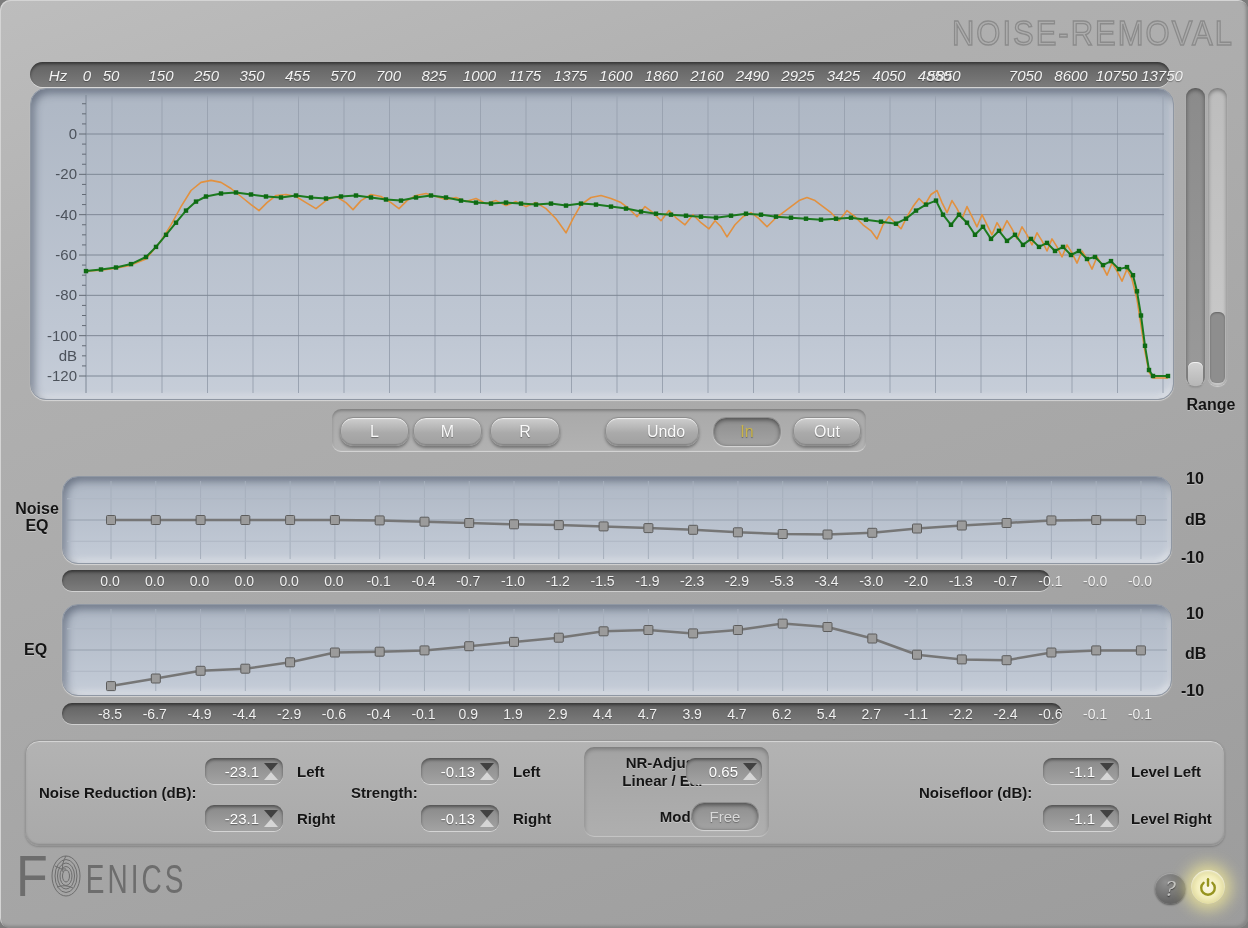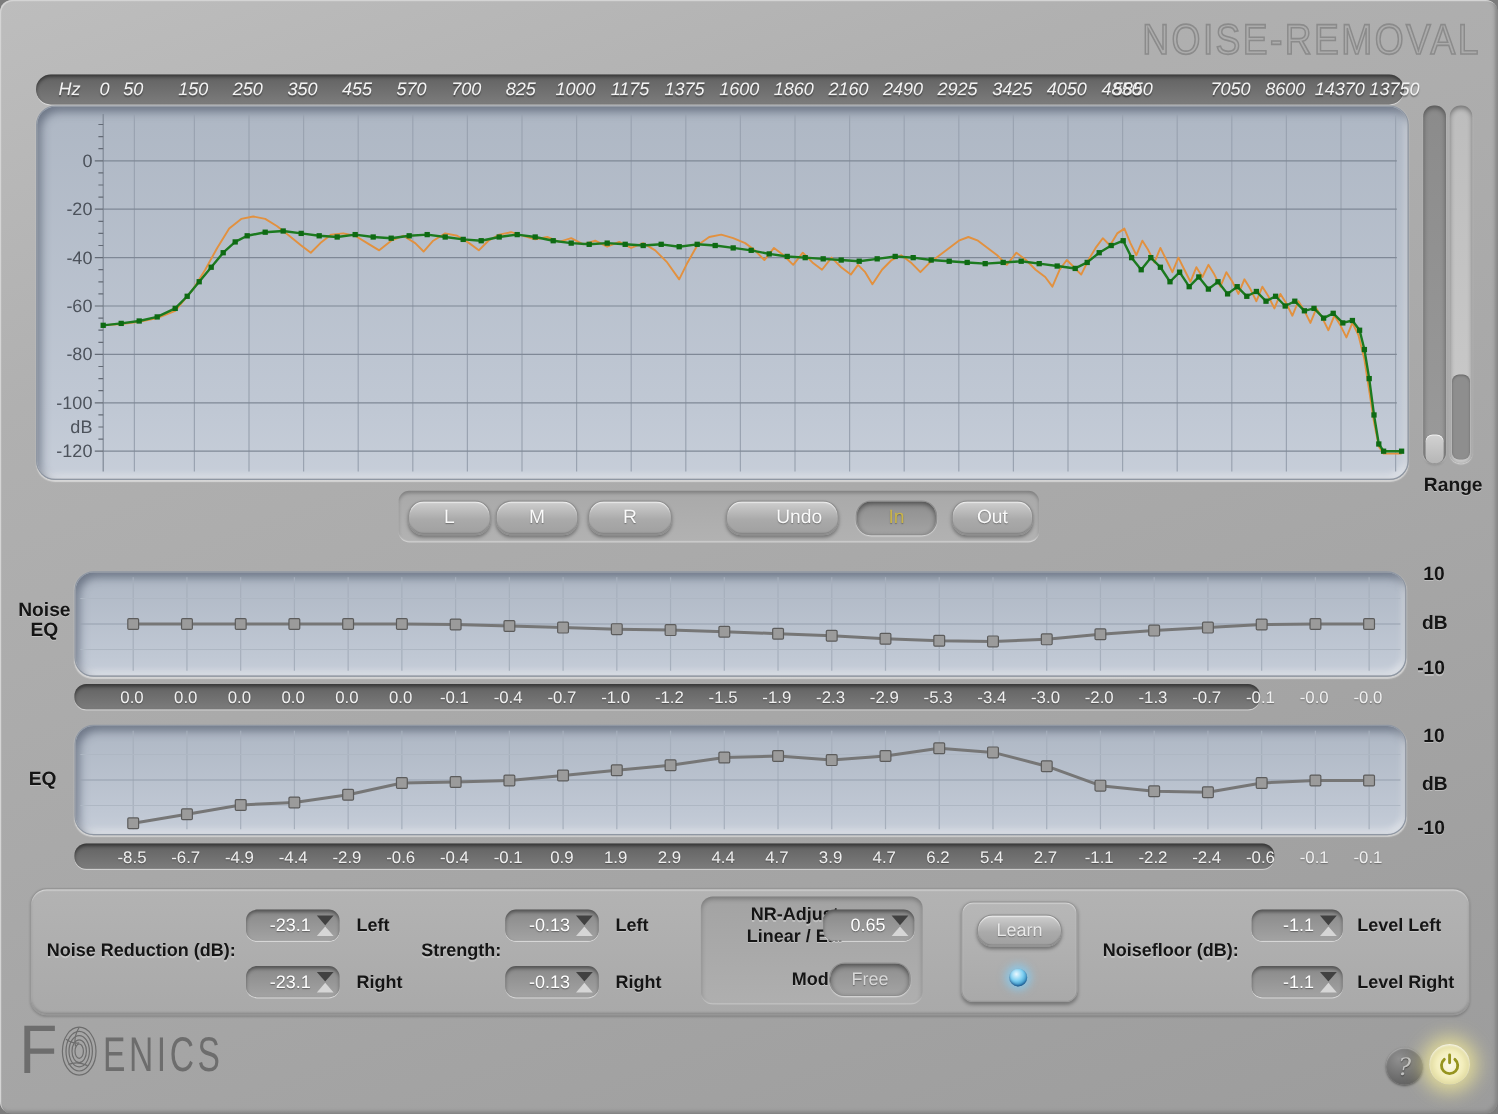--- a/index.html
+++ b/index.html
@@ -106,21 +106,21 @@
       <span class="freq-label" style="left: 631.5px;">1860</span>
       <span class="freq-label" style="left: 677px;">2160</span>
       <span class="freq-label" style="left: 722.5px;">2490</span>
       <span class="freq-label" style="left: 768px;">2925</span>
       <span class="freq-label" style="left: 813.5px;">3425</span>
       <span class="freq-label" style="left: 859px;">4050</span>
       <span class="freq-label" style="left: 904.5px;">4850</span>
       <span class="freq-label" style="left: 914px;">5850</span>
       <span class="freq-label" style="left: 995.5px;">7050</span>
       <span class="freq-label" style="left: 1041px;">8600</span>
-      <span class="freq-label" style="left: 1086.5px;">14370</span>
+      <span class="freq-label" style="left: 1086.5px;">10750</span>
       <span class="freq-label" style="left: 1132px;">13750</span>
     </div>
 
   <div class="display spectrum">
     <svg id="spectrum-svg" width="1142" height="310" viewBox="0 0 1142 310">
         <line x1="81" x2="81" y1="6" y2="304" stroke="#9aa3b1" stroke-width="1"></line>
         <line x1="131" x2="131" y1="6" y2="304" stroke="#9aa3b1" stroke-width="1"></line>
         <line x1="176.5" x2="176.5" y1="6" y2="304" stroke="#9aa3b1" stroke-width="1"></line>
         <line x1="222" x2="222" y1="6" y2="304" stroke="#9aa3b1" stroke-width="1"></line>
         <line x1="267.5" x2="267.5" y1="6" y2="304" stroke="#9aa3b1" stroke-width="1"></line>
@@ -535,26 +535,20 @@
             <span class="tri tri-down"></span>
             <span class="tri tri-up"></span>
           </span>
       </div>
       <div class="blabel" style="left:8px;top:61px;width:112px;text-align:right;">Mode:</div>
       <div class="btn pressed free-mode" style="left:107px;top:55px;width:66px;height:26px;font-size:15px;">
         <span>Free</span>
       </div>
     </div>
 
-    <div class="island" style="left:775px;top:10px;width:95px;height:82px;">
-      <div class="btn" style="left:12px;top:10px;width:69px;height:25px;font-size:15px;color:#e9e9e9;">
-        <span>Learn</span>
-      </div>
-      <div class="led" style="left:39px;top:55px;"></div>
-    </div>
 
     <div class="blabel" style="left:893px;top:43px;">Noisefloor (dB):</div>
     <div class="spin" style="left:1017px;top:17px;width:76px;">
       <span class="spin-val">-1.1</span>
       <span class="spin-arrows">
           <span class="tri tri-down"></span>
           <span class="tri tri-up"></span>
         </span>
     </div>
     <div class="blabel" style="left:1105px;top:22px;">Level Left</div>

